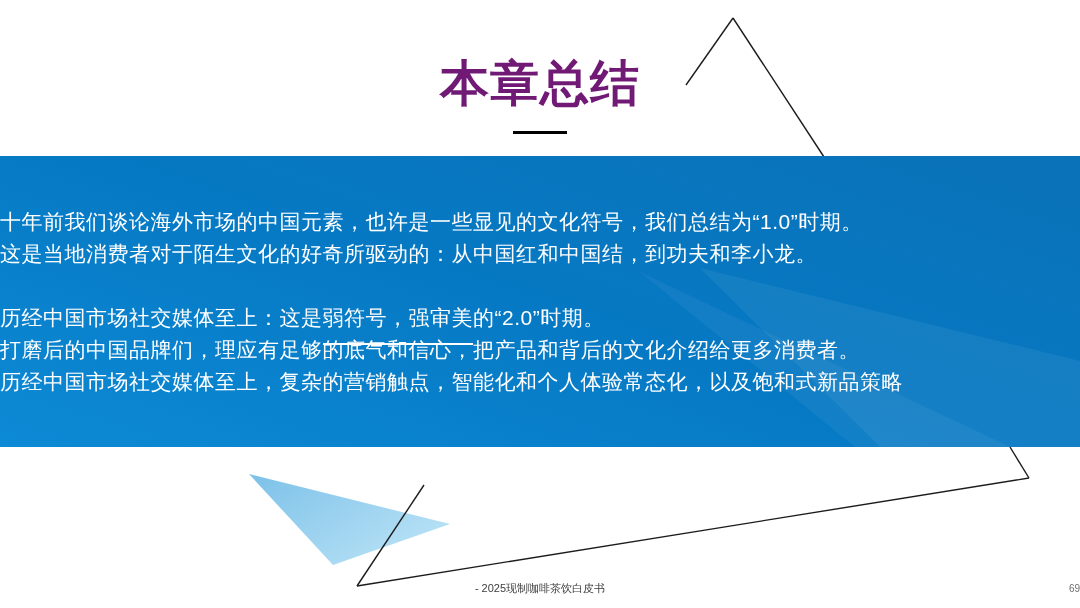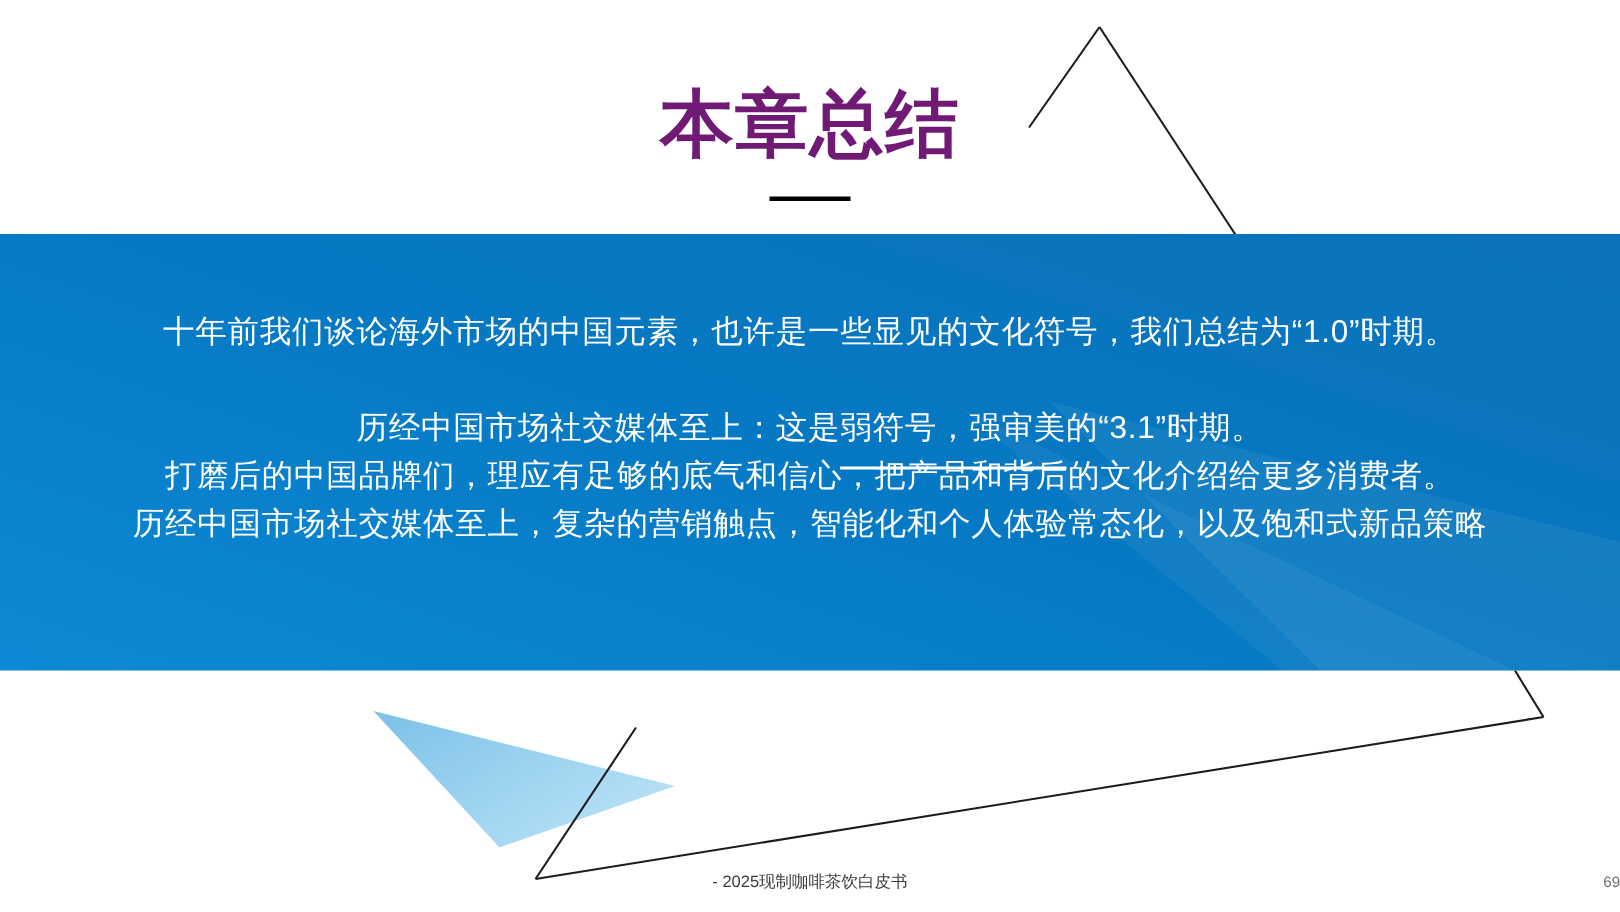--- a/index.html
+++ b/index.html
@@ -17,21 +17,21 @@
     position:absolute;top:131px;left:513px;width:54px;height:3px;background:#000000;
   }
   .banner{
     position:absolute;top:156px;left:0;width:1080px;height:291px;
     background:linear-gradient(18deg,#0d8ad5 0%,#0679c4 48%,#0a72b8 100%);
     overflow:hidden;
   }
   .watermark{position:absolute;left:0;top:0;width:1080px;height:291px;}
   .banner-text{
     position:absolute;top:50px;left:0;width:100%;
-    text-align:center;color:#ffffff;font-size:21px;line-height:32px;
+    text-align:left;color:#ffffff;font-size:21px;line-height:32px;
     font-weight:400;letter-spacing:0.5px;
   }
   .banner-text p{margin:0;}
   .banner-text p + p{margin-top:32px;}
   .line{display:block;}
   .u-phrase{border-bottom:2px solid #ffffff;padding-bottom:14px;}
   .footer-source{
     position:absolute;top:582px;left:0;width:100%;text-align:center;
     font-size:11px;line-height:13px;color:#3c3c3c;
   }
@@ -66,23 +66,24 @@
 
   <section class="banner">
     <svg class="watermark" width="1080" height="291" viewBox="0 0 1080 291" aria-hidden="true">
       <polygon points="700,112 1080,205 1080,291 880,291" fill="rgba(255,255,255,0.06)"></polygon>
       <polygon points="640,116 1010,291 855,291" fill="rgba(255,255,255,0.05)"></polygon>
     </svg>
 
     <div class="banner-text">
       <p>
         <span class="line">十年前我们谈论海外市场的中国元素，也许是一些显见的文化符号，我们总结为“1.0”时期。</span>
+        <span class="line">这是当地消费者对于陌生文化的好奇所驱动的：从中国红和中国结，到功夫和李小龙。</span>
       </p>
       <p>
-        <span class="line"><span>历经中国市场社交媒体至上：这是</span><span class="u-phrase">弱符号，强审美</span><span>的“3.1”时期。</span></span>
+        <span class="line"><span>历经中国市场社交媒体至上：这是</span><span class="u-phrase">弱符号，强审美</span><span>的“2.0”时期。</span></span>
         <span class="line">打磨后的中国品牌们，理应有足够的底气和信心，把产品和背后的文化介绍给更多消费者。</span>
         <span class="line">历经中国市场社交媒体至上，复杂的营销触点，智能化和个人体验常态化，以及饱和式新品策略</span>
       </p>
     </div>
   </section>
 
   <div class="footer-source">- 2025现制咖啡茶饮白皮书</div>
   <div class="page-number">69</div>
 
 </div>

